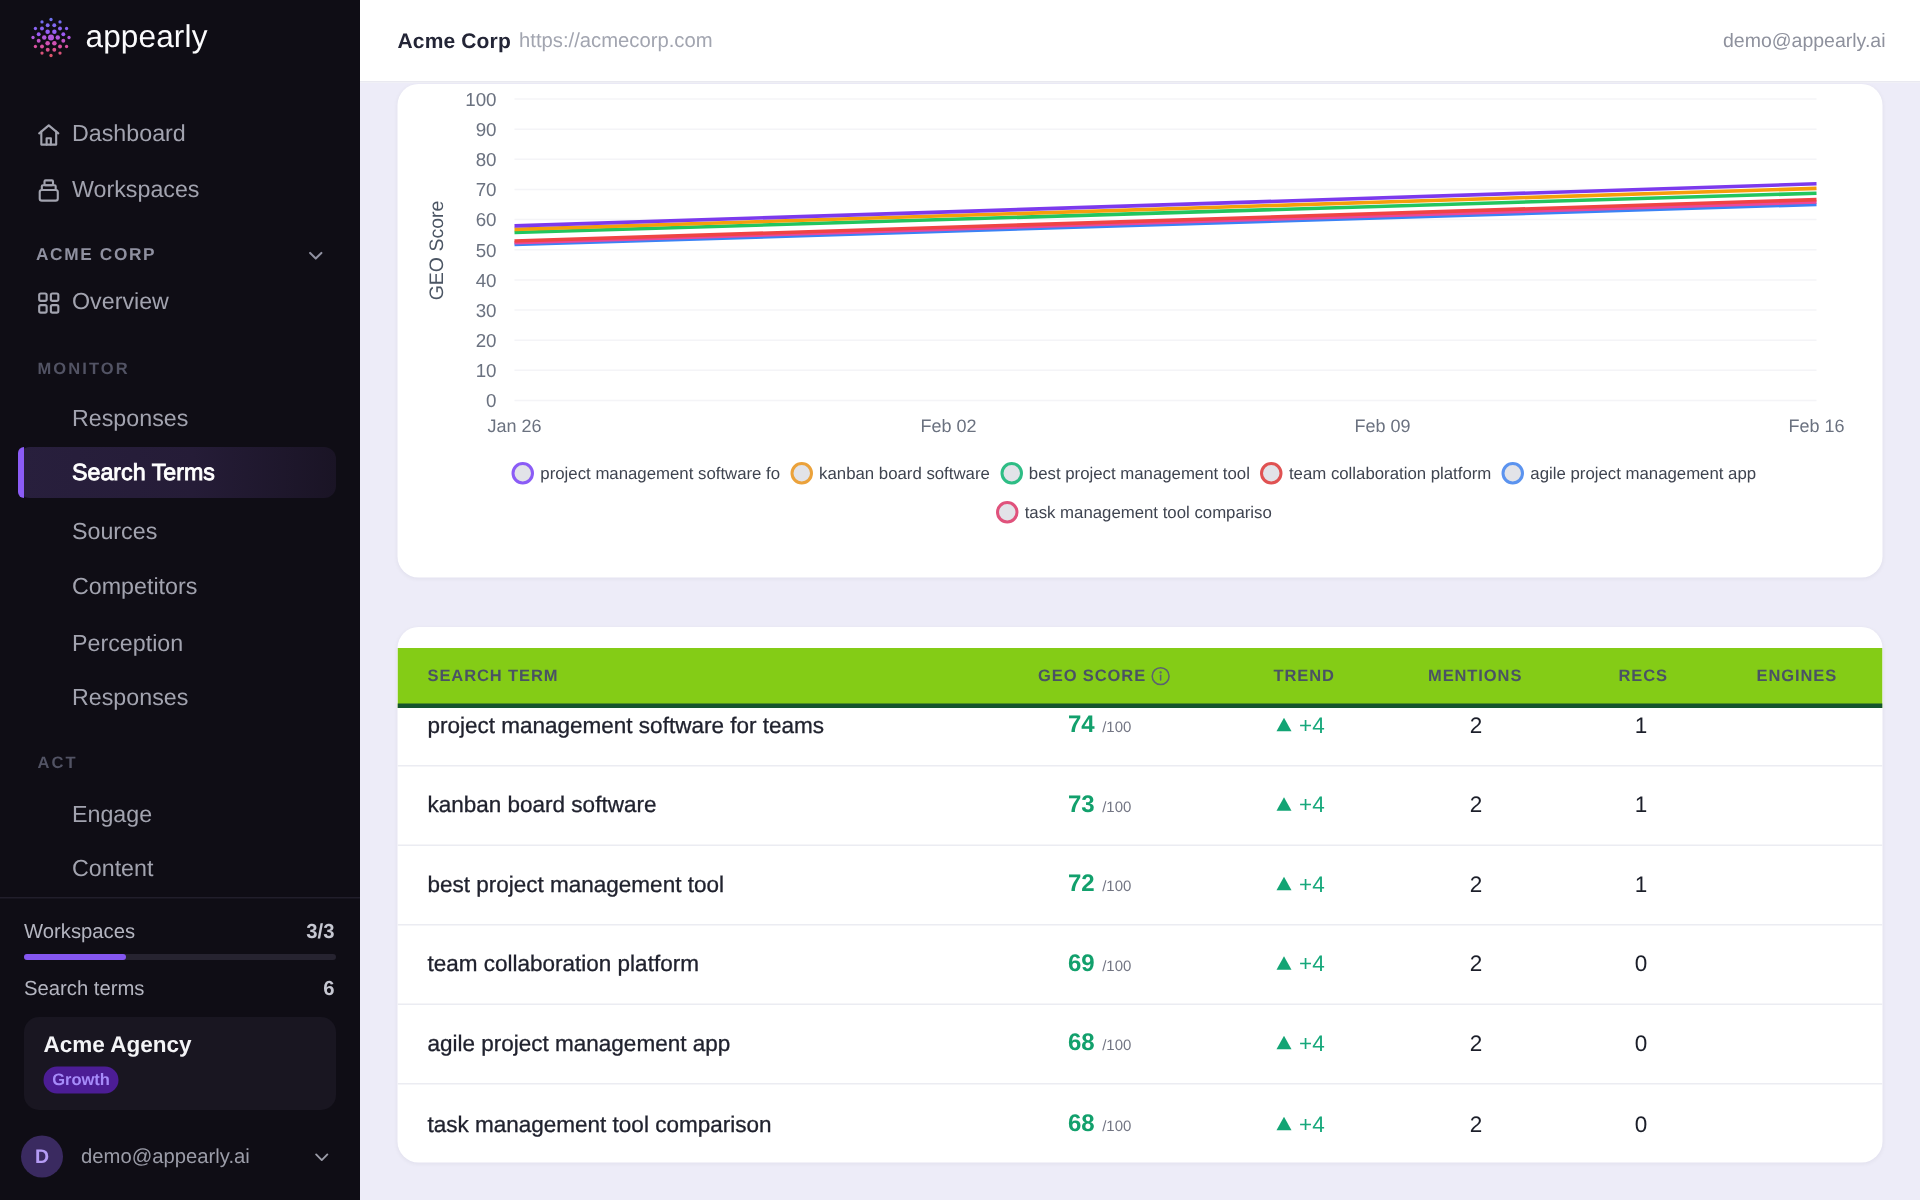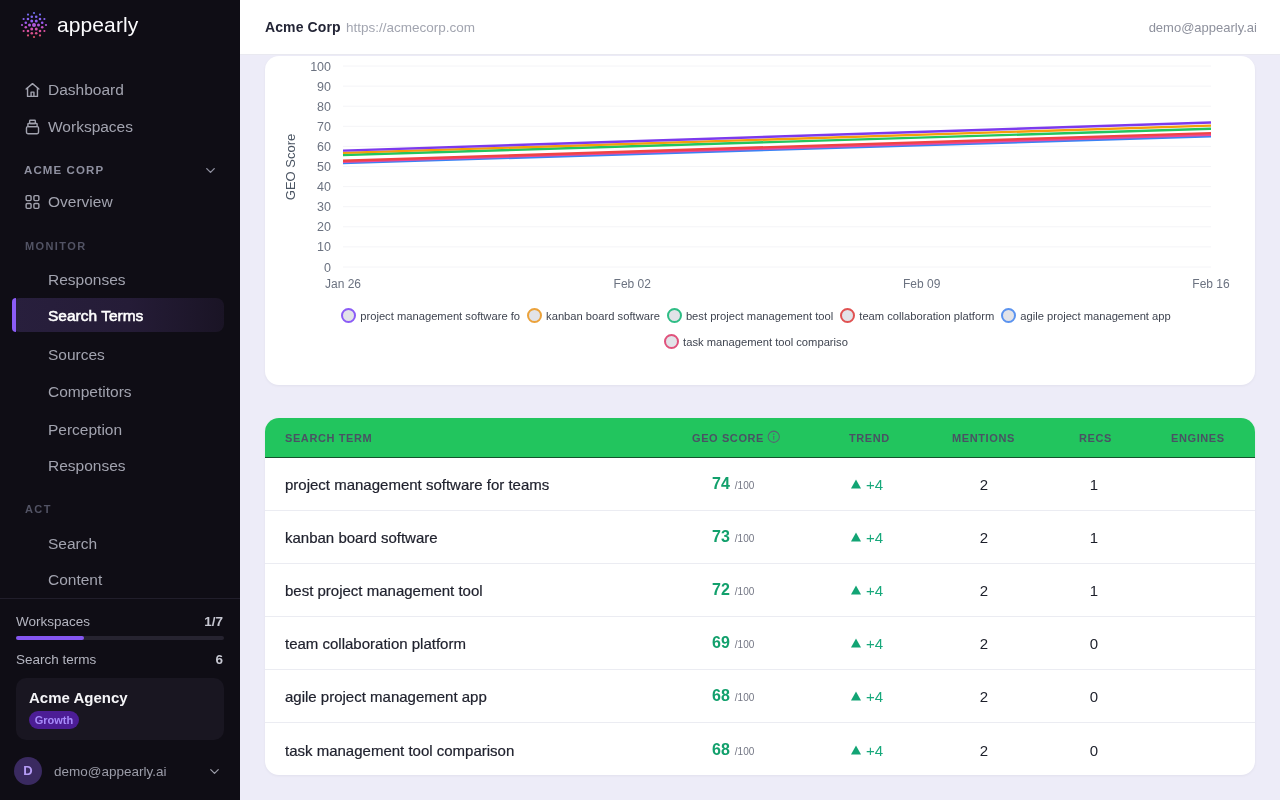--- a/index.html
+++ b/index.html
@@ -104,27 +104,27 @@
   <div class="abs" style="left:12px;top:298px;width:212px;height:34px;background:linear-gradient(90deg,#281f3d 0%,#251c37 55%,#1a1425 100%);border-radius:8px;"></div>
   <div class="abs" style="left:12px;top:298px;width:4px;height:34px;background:#8b5cf6;border-radius:4px 0 0 4px;"></div>
   <span class="navitem" style="top:316px;color:#ffffff;font-weight:400;-webkit-text-stroke:0.55px #ffffff;">Search Terms</span>
 
   <span class="navitem" style="top:355px;">Sources</span>
   <span class="navitem" style="top:392px;">Competitors</span>
   <span class="navitem" style="top:430px;text-align:center;">Perception</span>
   <span class="navitem" style="top:466px;">Responses</span>
 
   <span class="navlabel" style="top:509px;color:#525364;">ACT</span>
-  <span class="navitem" style="top:544px;">Search</span>
+  <span class="navitem" style="top:544px;">Engage</span>
   <span class="navitem" style="top:580px;">Content</span>
 
   <div class="abs" style="left:0;top:598px;width:240px;height:1px;background:#211e2b;"></div>
 
   <span class="abs" style="left:16px;top:621px;transform:translateY(-50%);font-size:13.5px;color:#b4b5c0;">Workspaces</span>
-  <span class="abs" style="right:17px;top:621px;transform:translateY(-50%);font-size:13.5px;font-weight:bold;color:#c6c7d1;">1/7</span>
+  <span class="abs" style="right:17px;top:621px;transform:translateY(-50%);font-size:13.5px;font-weight:bold;color:#c6c7d1;">3/3</span>
   <div class="abs" style="left:16px;top:636px;width:208px;height:4px;background:#262330;border-radius:2px;"></div>
   <div class="abs" style="left:16px;top:636px;width:68px;height:4px;background:#8456f0;border-radius:2px;"></div>
   <span class="abs" style="left:16px;top:659px;transform:translateY(-50%);font-size:13.5px;color:#b4b5c0;">Search terms</span>
   <span class="abs" style="right:17px;top:659px;transform:translateY(-50%);font-size:13.5px;font-weight:bold;color:#c6c7d1;">6</span>
 
   <div class="abs" style="left:16px;top:678px;width:208px;height:62px;background:#191621;border-radius:10px;">
     <span class="abs" style="left:13px;top:19px;transform:translateY(-50%);font-size:15px;font-weight:bold;color:#f4f4f7;">Acme Agency</span>
     <div class="abs" style="left:13px;top:33px;width:50px;height:18px;background:#4c1d95;border-radius:9px;text-align:center;line-height:18px;font-size:11px;font-weight:600;color:#a78bfa;">Growth</div>
   </div>
 
@@ -209,21 +209,21 @@
   </div>
   <div class="lrow" style="top:278px;left:-4px;">
     <div class="litem">
         <span class="ldot" style="border-color:#e0527c;"></span>
         <span class="ltxt">task management tool compariso</span>
       </div>
   </div>
 </div>
 
 <div class="card" id="tablecard" style="left:265px; top:418px; width:990px; height:357px; overflow:hidden;">
-  <div style="position:absolute;left:0;top:0;width:990px;height:40px;background:#22c55e;border-bottom:1px solid #14532d;">
+  <div style="position:absolute;left:0;top:14px;width:990px;height:40px;background:#84cc16;border-bottom:3px solid #14532d;">
     <span class="hcell" style="left:20px;">SEARCH TERM</span>
     <span class="hcell" style="left:427px;">GEO SCORE</span>
     <svg style="position:absolute;left:502px;top:12px;" width="13.5" height="13.5" viewBox="0 0 24 24" fill="none" stroke="#5a6172" stroke-width="1.8" stroke-linecap="round">
         <circle cx="12" cy="12" r="10"></circle>
         <line x1="12" y1="11" x2="12" y2="16.5"></line>
         <circle cx="12" cy="7.5" r="0.5" fill="#5a6172"></circle>
       </svg>
     <span class="hcell" style="left:584px;">TREND</span>
     <span class="hcell" style="left:687px;">MENTIONS</span>
     <span class="hcell" style="left:814px;">RECS</span>

